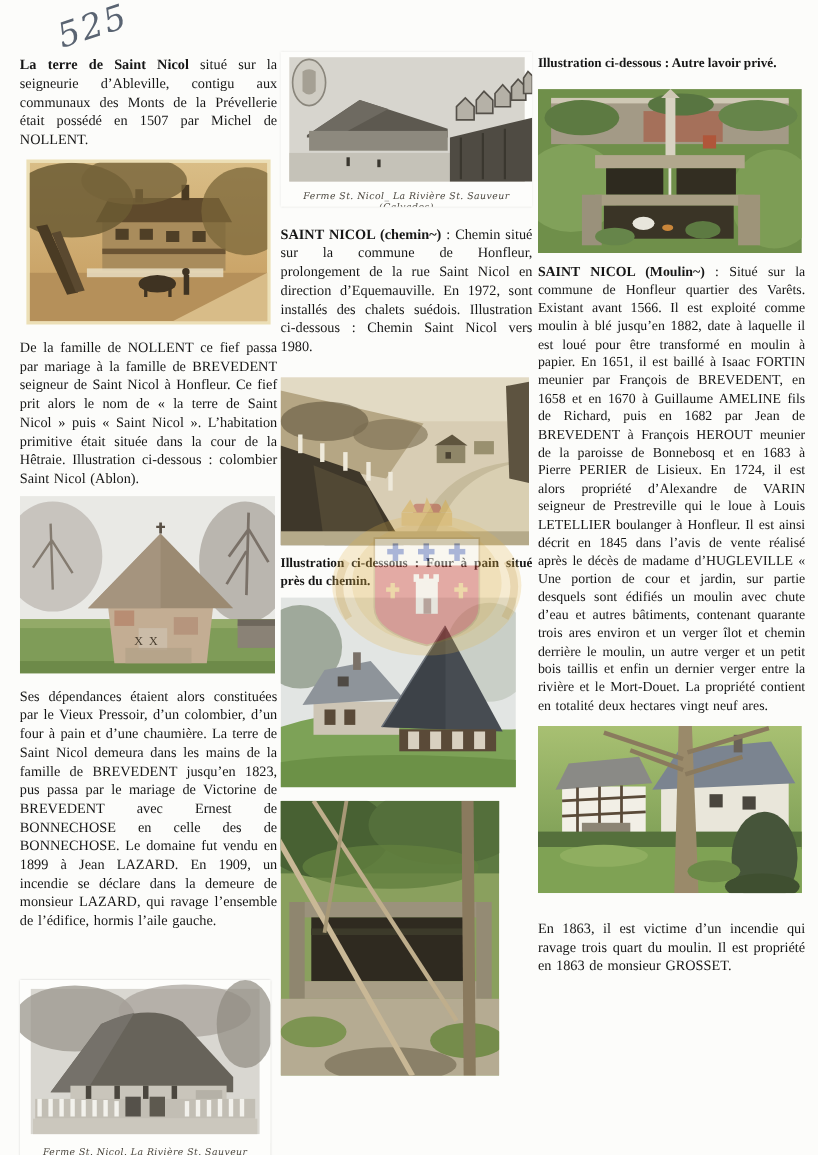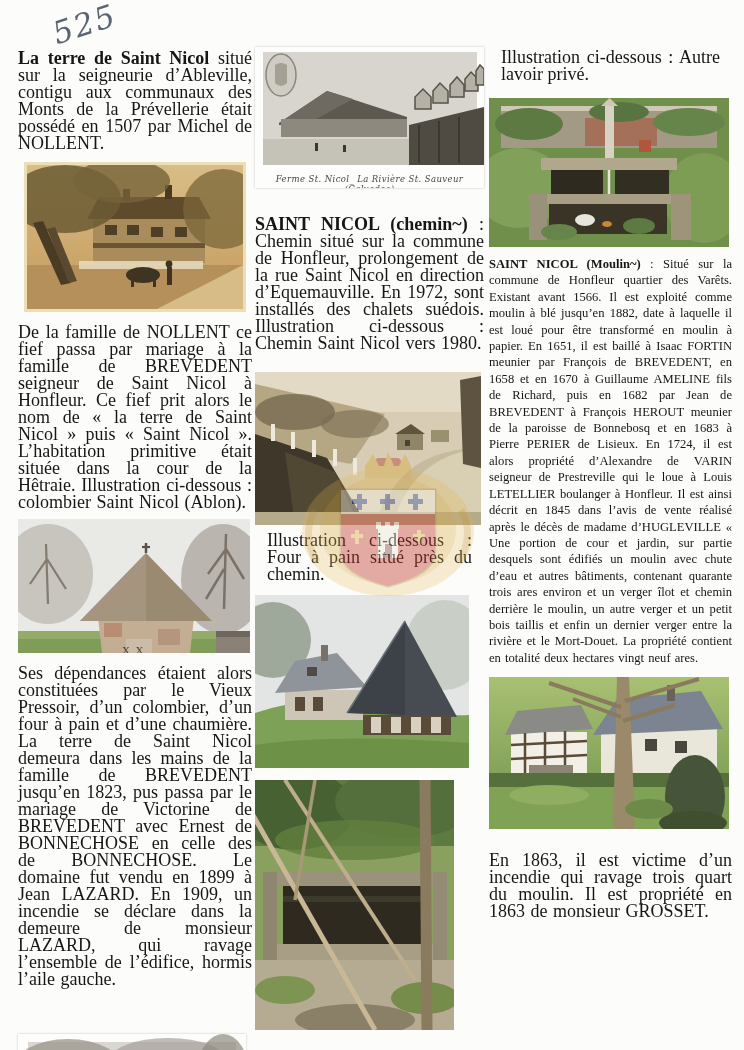--- a/index.html
+++ b/index.html
@@ -12,35 +12,35 @@
   .hand{
     position:absolute;left:52px;top:6px;font-size:31px;color:#5a6472;
     font-style:italic;transform:rotate(-18deg);letter-spacing:2px;
     font-family:"DejaVu Serif",serif;
   }
   .col{position:absolute;top:0;}
   .col1{left:18px;width:234px;}
   .col2{left:255px;width:229px;}
   .col3{left:489px;width:243px;}
   p.body{
-    margin:0;text-align:justify;font-size:18px;line-height:17px;
+    margin:0;text-align:justify;font-size:13px;line-height:17px;
     word-spacing:1px;
   }
   .col3 p.long{font-size:12.6px;line-height:16.4px;}
   .lead{font-weight:bold;}
   .photo{position:relative;overflow:hidden;}
   .photo svg{display:block;}
   .postcard{background:#fdfdfb;box-shadow:0 0 2px rgba(0,0,0,.25);}
   .pc-caption{
     text-align:center;font-style:italic;font-size:8.5px;color:#4a463e;
     font-family:"DejaVu Serif",serif;letter-spacing:.4px;line-height:10px;
   }
   .watermark{position:absolute;left:297px;top:450px;width:182px;height:152px;
     opacity:.42;pointer-events:none;z-index:6;}
-  .caption-line{margin:12px;text-align:justify;font-size:18px;line-height:17px;}
+  .caption-line{margin:0;text-align:justify;font-size:12px;line-height:17px;font-weight:bold;}
 </style>
 </head>
 <body>
 
 <div class="page">
 
   <div class="hand">525</div>
 
   <div class="col col1">
 
@@ -75,21 +75,21 @@
         <ellipse cx="116" cy="110" rx="17" ry="8" fill="#3f3322"></ellipse>
         <rect x="104" y="114" width="3" height="8" fill="#3f3322"></rect>
         <rect x="126" y="114" width="3" height="8" fill="#3f3322"></rect>
         <rect x="140" y="102" width="5" height="18" fill="#3f3322"></rect>
         <circle cx="142" cy="99" r="3.4" fill="#3f3322"></circle>
       </svg>
     </div>
 
     <p class="body" style="margin-top:12px">De la famille de NOLLENT ce fief passa par mariage à la famille de BREVEDENT seigneur de Saint Nicol à Honfleur. Ce fief prit alors le nom de « la terre de Saint Nicol » puis « Saint Nicol ». L’habitation primitive était située dans la cour de la Hêtraie. Illustration ci-dessous : colombier Saint Nicol (Ablon).</p>
 
-    <div class="photo" style="margin-top:8px;width:232px;height:134px">
+    <div class="photo" style="margin-top:8px;width:232px;height:161px">
       <svg width="232" height="163" viewBox="0 0 232 163">
         <rect width="232" height="163" fill="#e9e9e5"></rect>
         <ellipse cx="30" cy="55" rx="45" ry="50" fill="#b9b4ae" opacity=".7"></ellipse>
         <ellipse cx="205" cy="60" rx="42" ry="55" fill="#aaa49c" opacity=".75"></ellipse>
         <path d="M208,15 L206,90 M208,30 L190,55 M208,30 L226,60 M206,50 L188,80" stroke="#7a7168" stroke-width="2.5" fill="none"></path>
         <path d="M28,25 L30,85 M29,40 L12,65 M29,40 L48,70" stroke="#847b70" stroke-width="2.2" fill="none"></path>
         <rect y="112" width="232" height="51" fill="#7f9c58"></rect>
         <rect y="112" width="232" height="8" fill="#93aa68"></rect>
         <rect y="150" width="232" height="13" fill="#6d8a49"></rect>
         <rect x="198" y="116" width="34" height="22" fill="#8a8276"></rect>
@@ -171,21 +171,21 @@
         <line x1="184" y1="74" x2="184" y2="116" stroke="#3a372f" stroke-width="2"></line>
         <line x1="204" y1="70" x2="204" y2="116" stroke="#3a372f" stroke-width="2"></line>
         <ellipse cx="26" cy="28" rx="15" ry="21" fill="#cfccc3" stroke="#8a867c" stroke-width="1.5"></ellipse>
         <path d="M20,18 Q26,14 32,18 L32,36 Q26,42 20,36 Z" fill="#a5a094"></path>
         <rect x="60" y="96" width="3" height="8" fill="#3a372f"></rect>
         <rect x="88" y="98" width="3" height="7" fill="#3a372f"></rect>
       </svg>
       <div class="pc-caption" style="margin-top:5px">Ferme St. Nicol_ La Rivière St. Sauveur (Calvados)</div>
     </div>
 
-    <p class="body" style="margin-top:28px"><span class="lead">SAINT NICOL (chemin~)</span><span> : Chemin situé sur la commune de Honfleur, prolongement de la rue Saint Nicol en direction d’Equemauville. En 1972, sont installés des chalets suédois. Illustration ci-dessous : Chemin Saint Nicol vers 1980.</span></p>
+    <p class="body" style="margin-top:16px"><span class="lead">SAINT NICOL (chemin~)</span><span> : Chemin situé sur la commune de Honfleur, prolongement de la rue Saint Nicol en direction d’Equemauville. En 1972, sont installés des chalets suédois. Illustration ci-dessous : Chemin Saint Nicol vers 1980.</span></p>
 
     <div class="photo" style="margin-top:20px;width:226px;height:153px">
       <svg width="226" height="153" viewBox="0 0 226 153">
         <rect width="226" height="153" fill="#d8cdb4"></rect>
         <rect width="226" height="40" fill="#e2dac4"></rect>
         <polygon points="0,12 130,42 96,92 0,74" fill="#b5a684"></polygon>
         <ellipse cx="40" cy="40" rx="40" ry="18" fill="#6e6249" opacity=".7"></ellipse>
         <ellipse cx="100" cy="52" rx="34" ry="14" fill="#7a6d50" opacity=".6"></ellipse>
         <path d="M0,62 L72,86 L112,153 L0,153 Z" fill="#3e372a"></path>
         <path d="M30,80 L80,100 L104,153 L40,153 Z" fill="#514834"></path>

